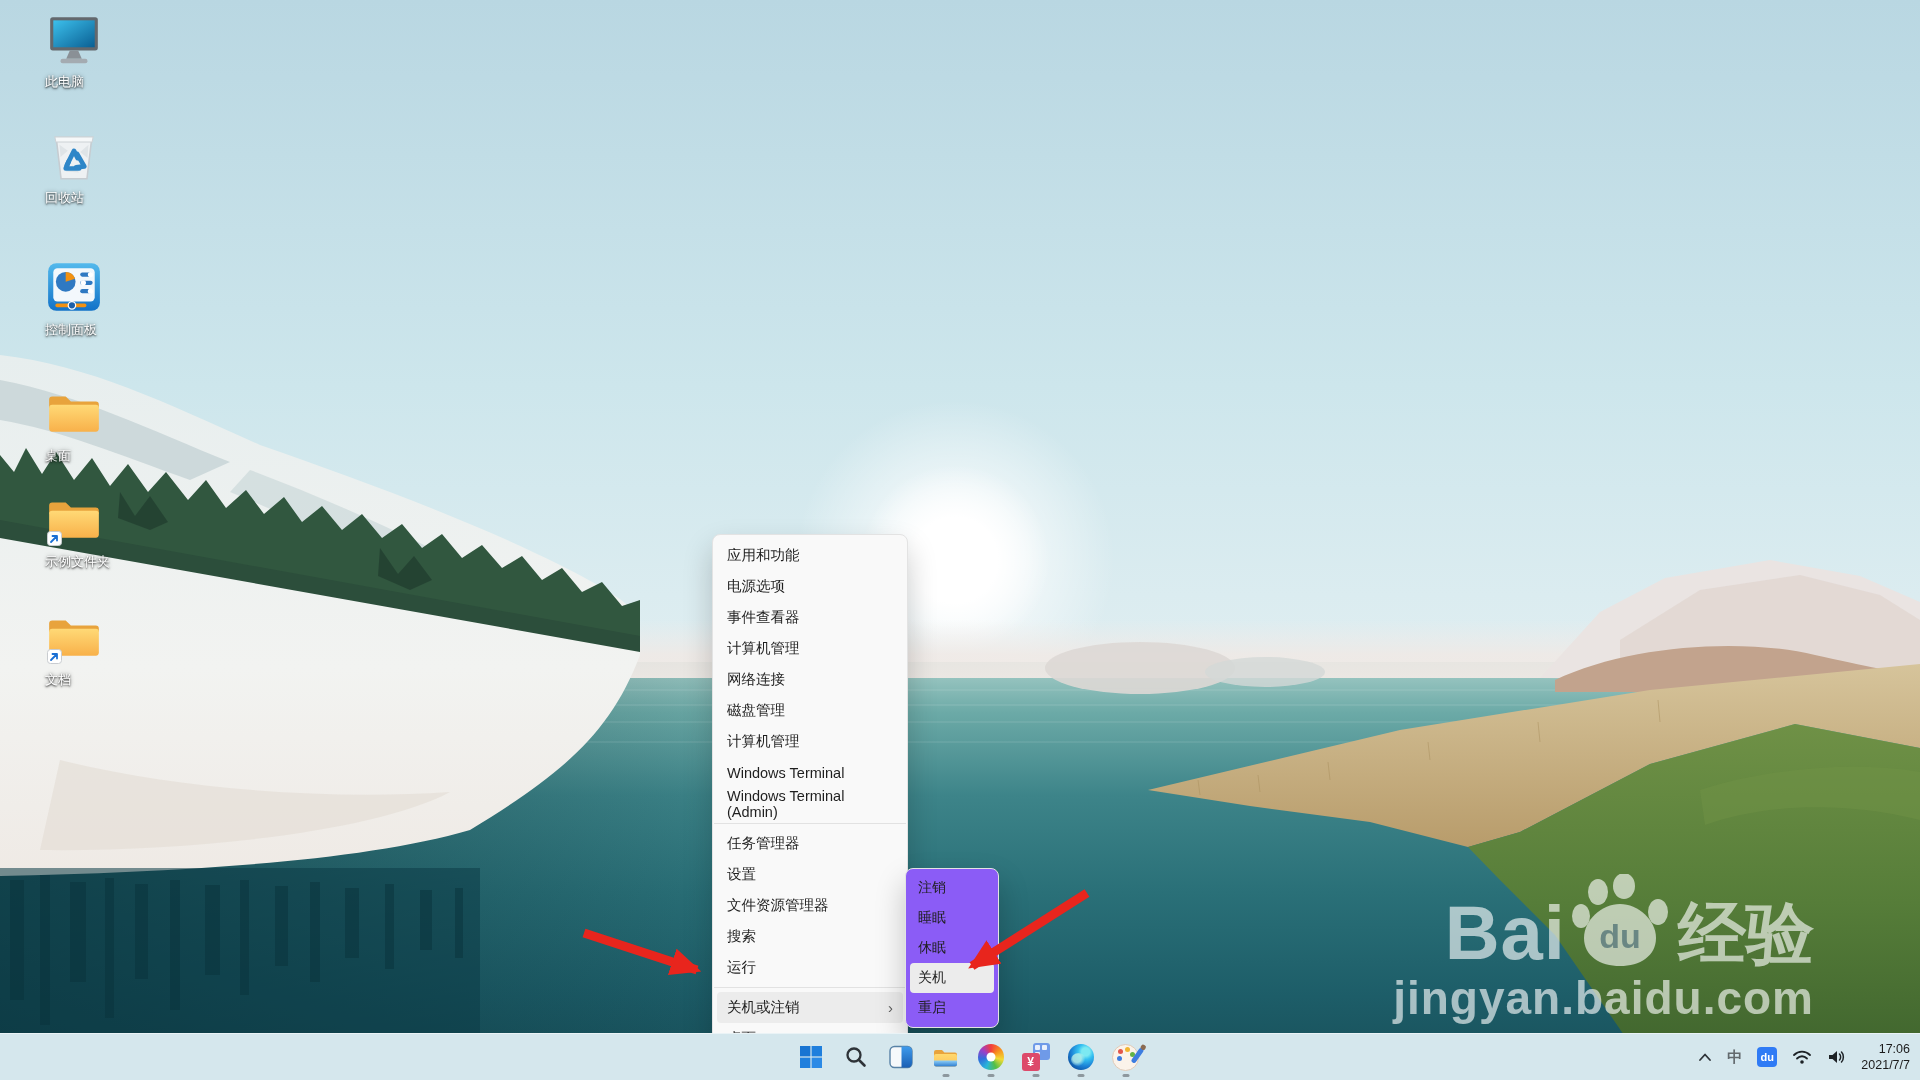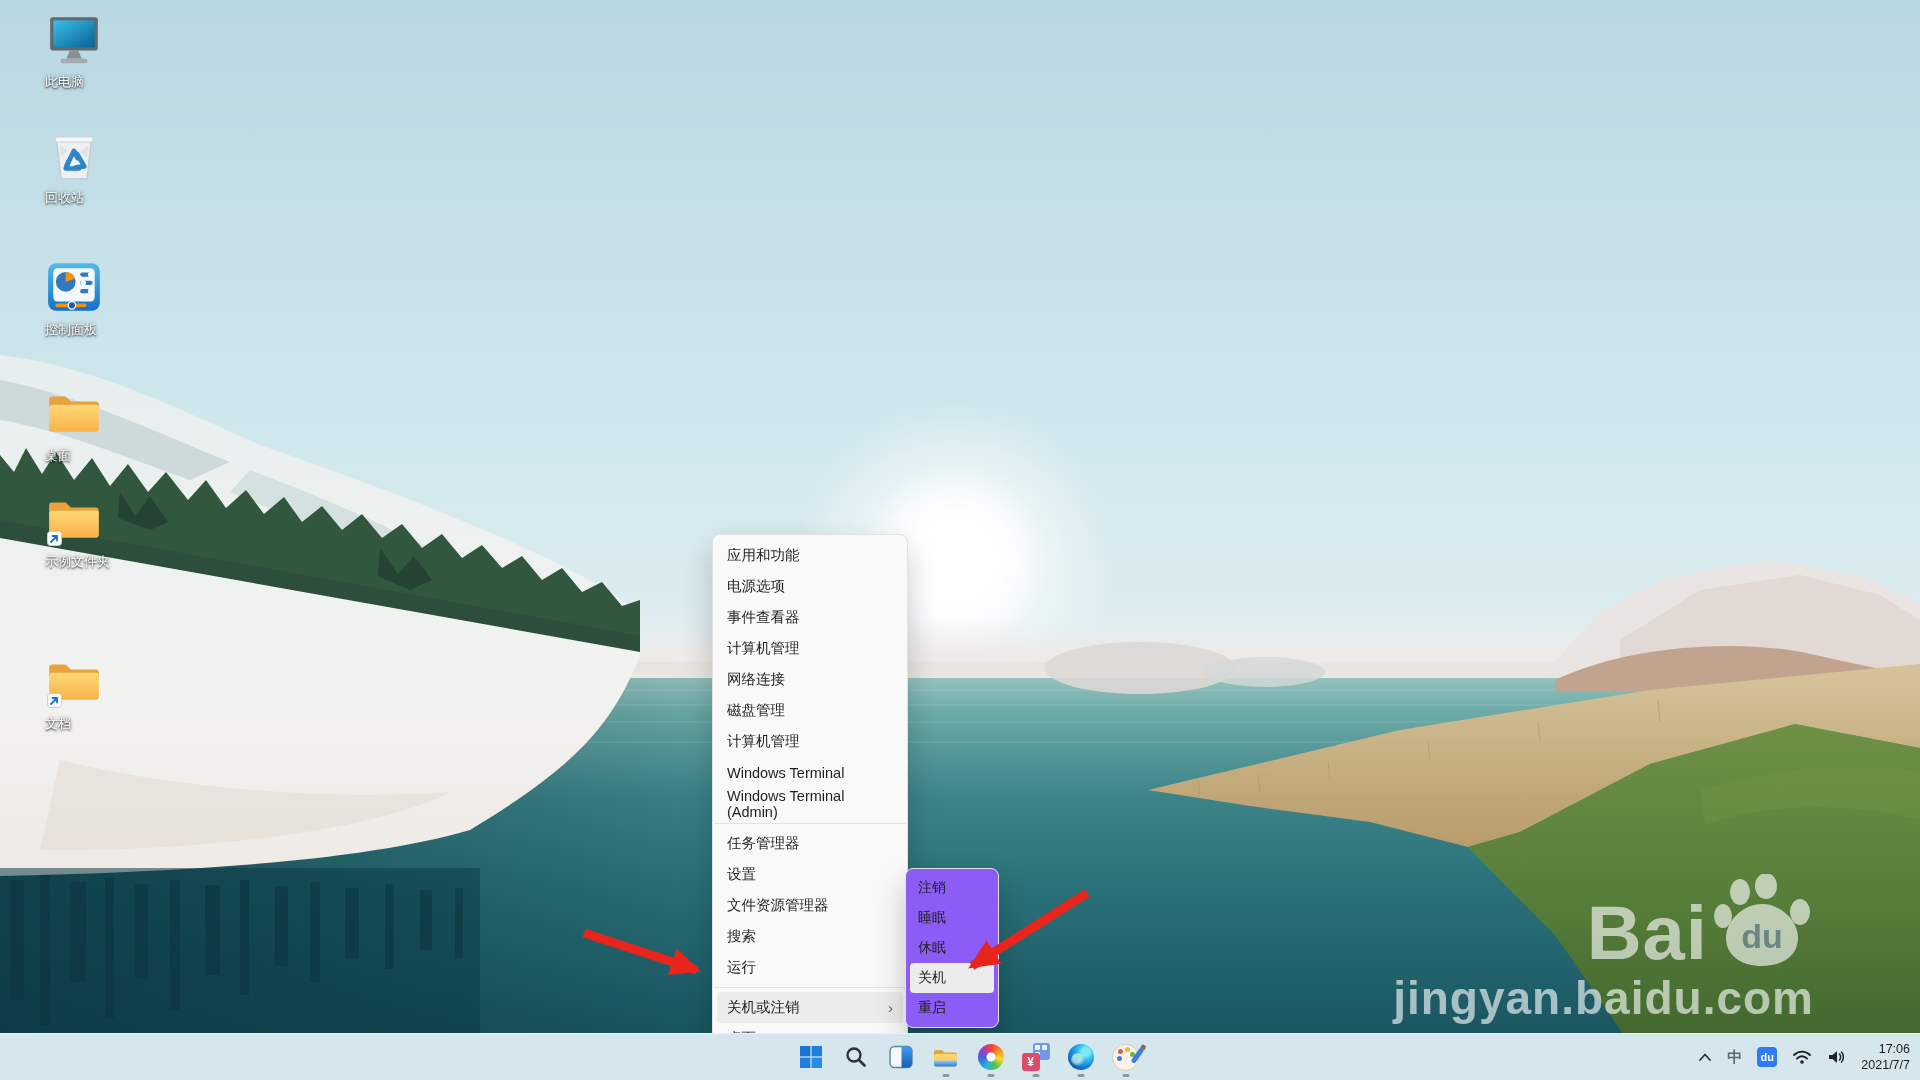--- a/index.html
+++ b/index.html
@@ -269,21 +269,21 @@
       <rect x="4" y="20" width="48" height="26" rx="3" fill="url(#fg1)"></rect>
     </svg>
     <svg class="shortcut-badge" width="15" height="15" viewBox="0 0 15 15">
       <rect x="0.5" y="0.5" width="14" height="14" rx="3" fill="#fff" stroke="#c9ccd0"></rect>
       <path d="M4,11 L10,5 M10,5 h-4.5 M10,5 v4.5" stroke="#1a6fd4" stroke-width="1.8" fill="none" stroke-linecap="round"></path>
     </svg>
   </div>
   <div class="lbl">示例文件夹</div>
 </div>
 
-<div class="desk-icon" style="top:652px">
+<div class="desk-icon" style="top:608px">
   <div class="glyph">
     <svg width="58" height="58" viewBox="0 0 56 56">
       <path d="M4,15 a3,3 0 0 1 3,-3 h13 l5,5 h24 a3,3 0 0 1 3,3 v3 H4 Z" fill="#e8a33c"></path>
       <rect x="4" y="20" width="48" height="26" rx="3" fill="url(#fg1)"></rect>
     </svg>
     <svg class="shortcut-badge" width="15" height="15" viewBox="0 0 15 15">
       <rect x="0.5" y="0.5" width="14" height="14" rx="3" fill="#fff" stroke="#c9ccd0"></rect>
       <path d="M4,11 L10,5 M10,5 h-4.5 M10,5 v4.5" stroke="#1a6fd4" stroke-width="1.8" fill="none" stroke-linecap="round"></path>
     </svg>
   </div>
@@ -296,20 +296,21 @@
     <svg class="wm-paw" viewBox="0 0 104 96">
       <g fill="rgba(255,255,255,.62)">
         <ellipse cx="30" cy="18" rx="10" ry="13"></ellipse>
         <ellipse cx="56" cy="12" rx="11" ry="13"></ellipse>
         <ellipse cx="13" cy="42" rx="9" ry="12"></ellipse>
         <ellipse cx="90" cy="38" rx="10" ry="13"></ellipse>
         <path d="M52,30 C70,30 88,46 88,64 C88,82 72,92 52,92 C32,92 16,82 16,64 C16,46 34,30 52,30 Z"></path>
       </g>
       <text x="52" y="74" text-anchor="middle" font-size="34" font-weight="bold" fill="rgba(38,80,92,.55)" font-family="Liberation Sans, DejaVu Sans, sans-serif">du</text>
     </svg>
+    <span class="wm-jy">经验</span>
   </div>
   <div class="wm-url">jingyan.baidu.com</div>
 </div>
 
 <div class="winx-menu">
   <div class="menu-item">
       <span>应用和功能</span>
     </div>
   <div class="menu-item">
       <span>电源选项</span>

